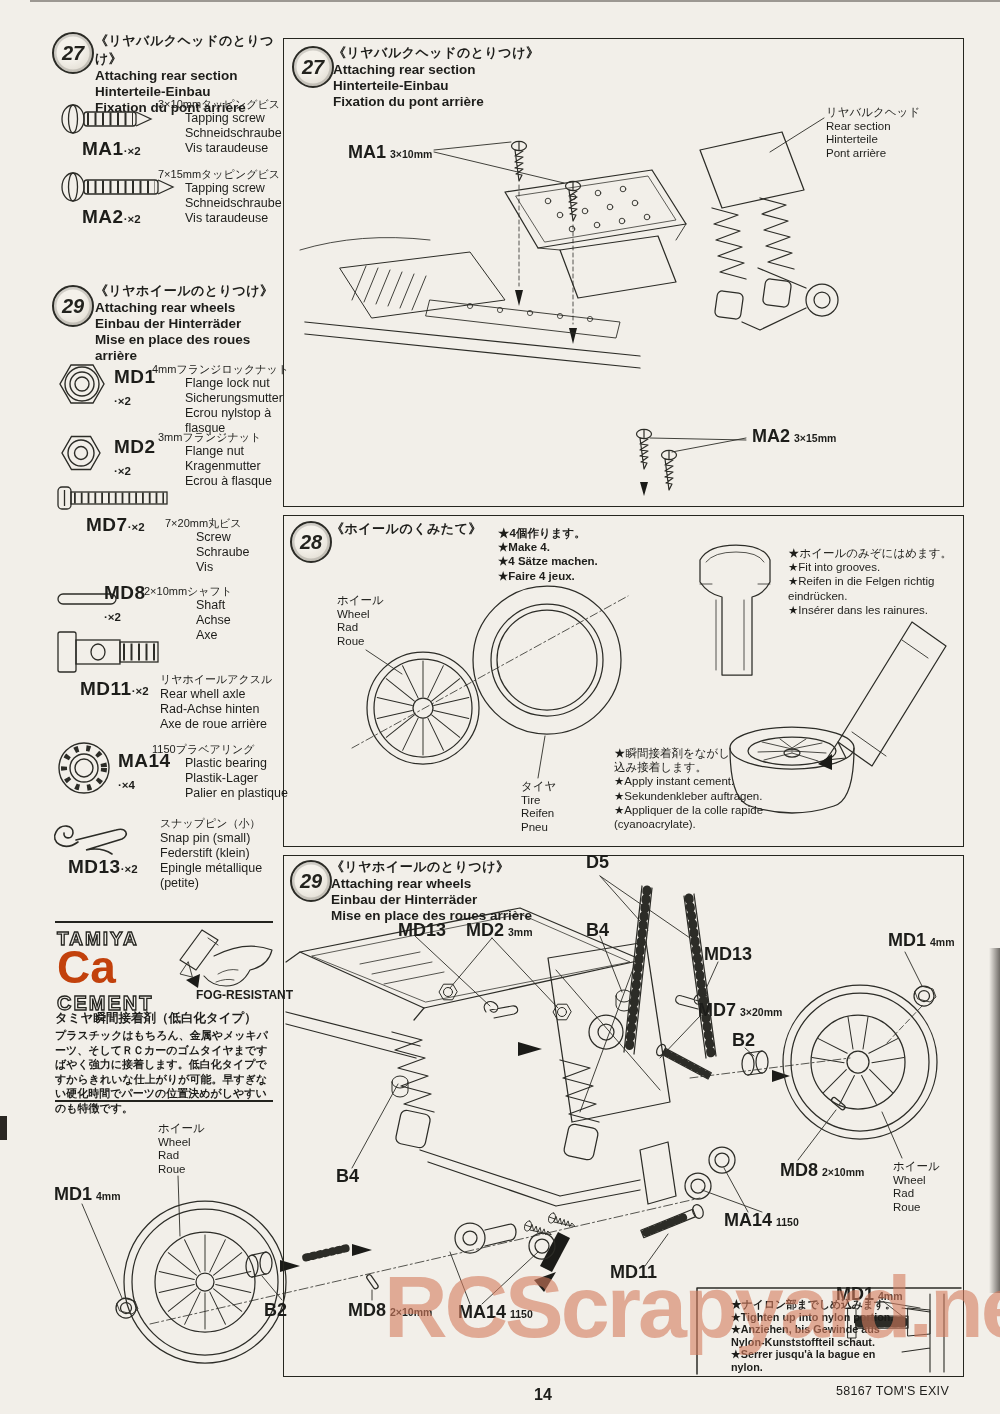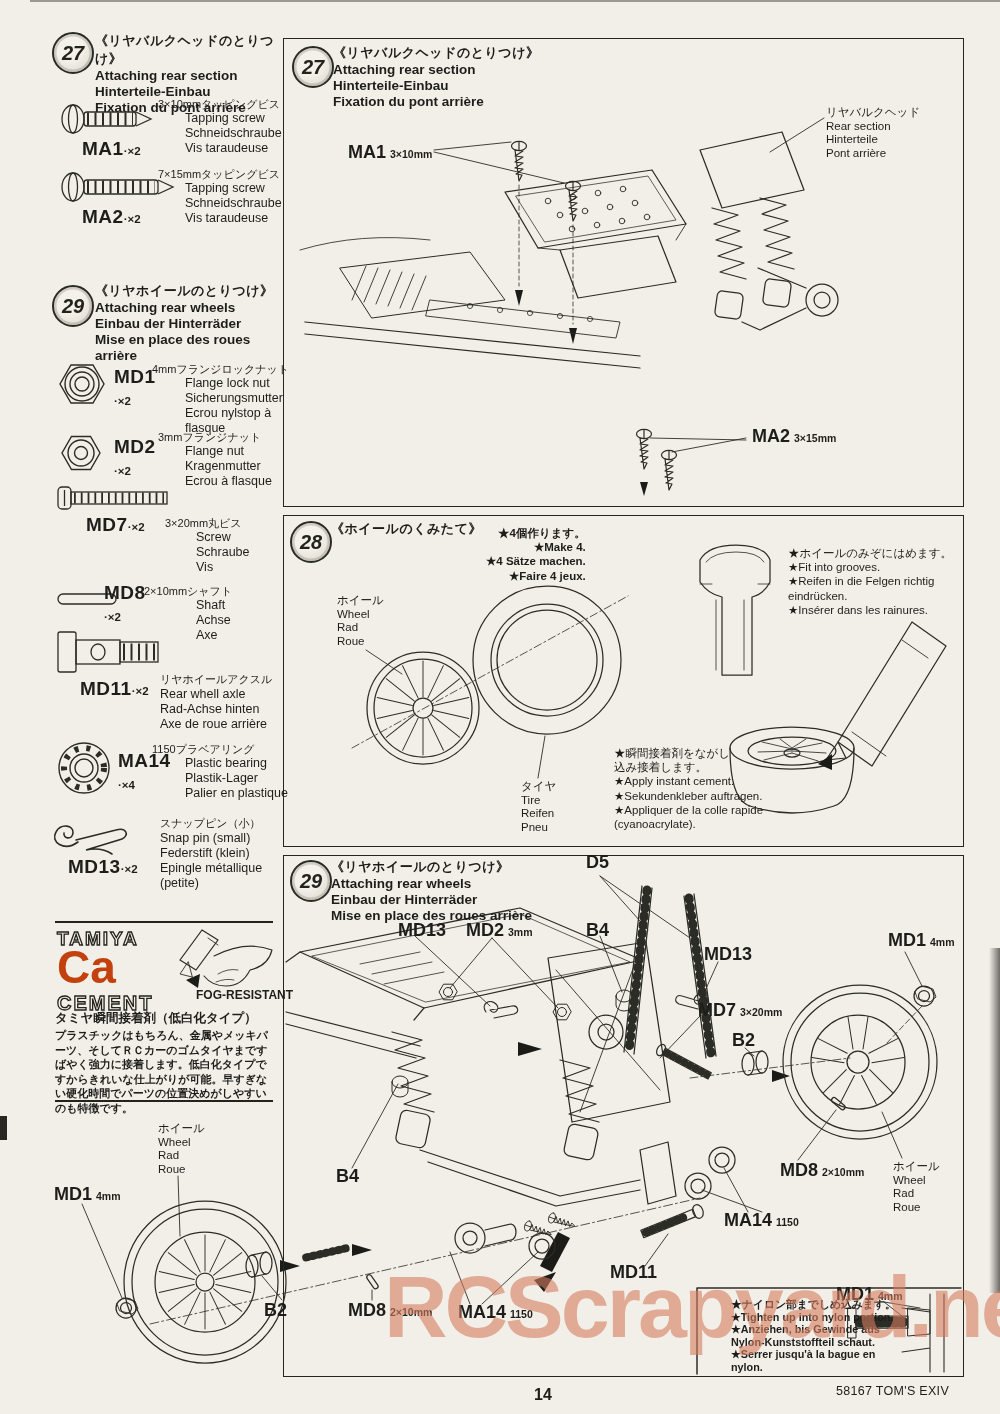--- a/index.html
+++ b/index.html
@@ -398,21 +398,21 @@
 
   <svg class="abs" style="left:54px;top:483px;z-index:3" width="120" height="30" viewBox="0 0 120 30">
     <g stroke="#2c2c27" fill="none" stroke-width="1.3">
       <rect x="4" y="4" width="13" height="22" rx="4"></rect>
         <line x1="10.5" y1="7" x2="10.5" y2="23"></line>
       <rect x="17" y="9" width="96" height="12"></rect>
       <path d="M20,15 h90" stroke-width="11" stroke-dasharray="1.8 5"></path>
     </g>
   </svg>
   <div class="pcode" style="left:86px;top:514px;"><span>MD7</span><span class="pqty">·×2</span></div>
-  <div class="sjp" style="left:165px;top:516px;">3×20mm丸ビス</div>
+  <div class="sjp" style="left:165px;top:516px;">7×20mm丸ビス</div>
   <div class="slat" style="left:196px;top:530px;">Screw
 Schraube
 Vis</div>
 
   <svg class="abs" style="left:56px;top:590px;z-index:3" width="64" height="18" viewBox="0 0 64 18">
     <rect x="2" y="4" width="58" height="10" rx="5" stroke="#2c2c27" fill="none" stroke-width="1.3"></rect>
   </svg>
   <div class="pcode" style="left:104px;top:582px;"><span>MD8</span><br><span class="pqty">·×2</span></div>
   <div class="sjp" style="left:144px;top:584px;">2×10mmシャフト</div>
   <div class="slat" style="left:196px;top:598px;">Shaft
@@ -482,21 +482,21 @@
 Hinterteile
 Pont arrière</div>
   <div class="dlabel" style="left:752px;top:426px;"><span>MA2</span><span class="dspec">3×15mm</span></div>
 
   <div class="stamp" style="left:290px;top:521px;">
       <span>28</span>
     </div>
   <div class="tblock" style="left:331px;top:520px;width:220px;">
     <div class="t-jp">《ホイールのくみたて》</div>
   </div>
-  <div class="note" style="left:486px;top:526px;font-weight:bold;text-align:right;">★4個作ります。
+  <div class="note" style="left:498px;top:526px;font-weight:bold;">★4個作ります。
 ★Make 4.
 ★4 Sätze machen.
 ★Faire 4 jeux.</div>
   <div class="mlabel" style="left:337px;top:594px;">ホイール
 Wheel
 Rad
 Roue</div>
   <div class="mlabel" style="left:521px;top:780px;">タイヤ
 Tire
 Reifen

